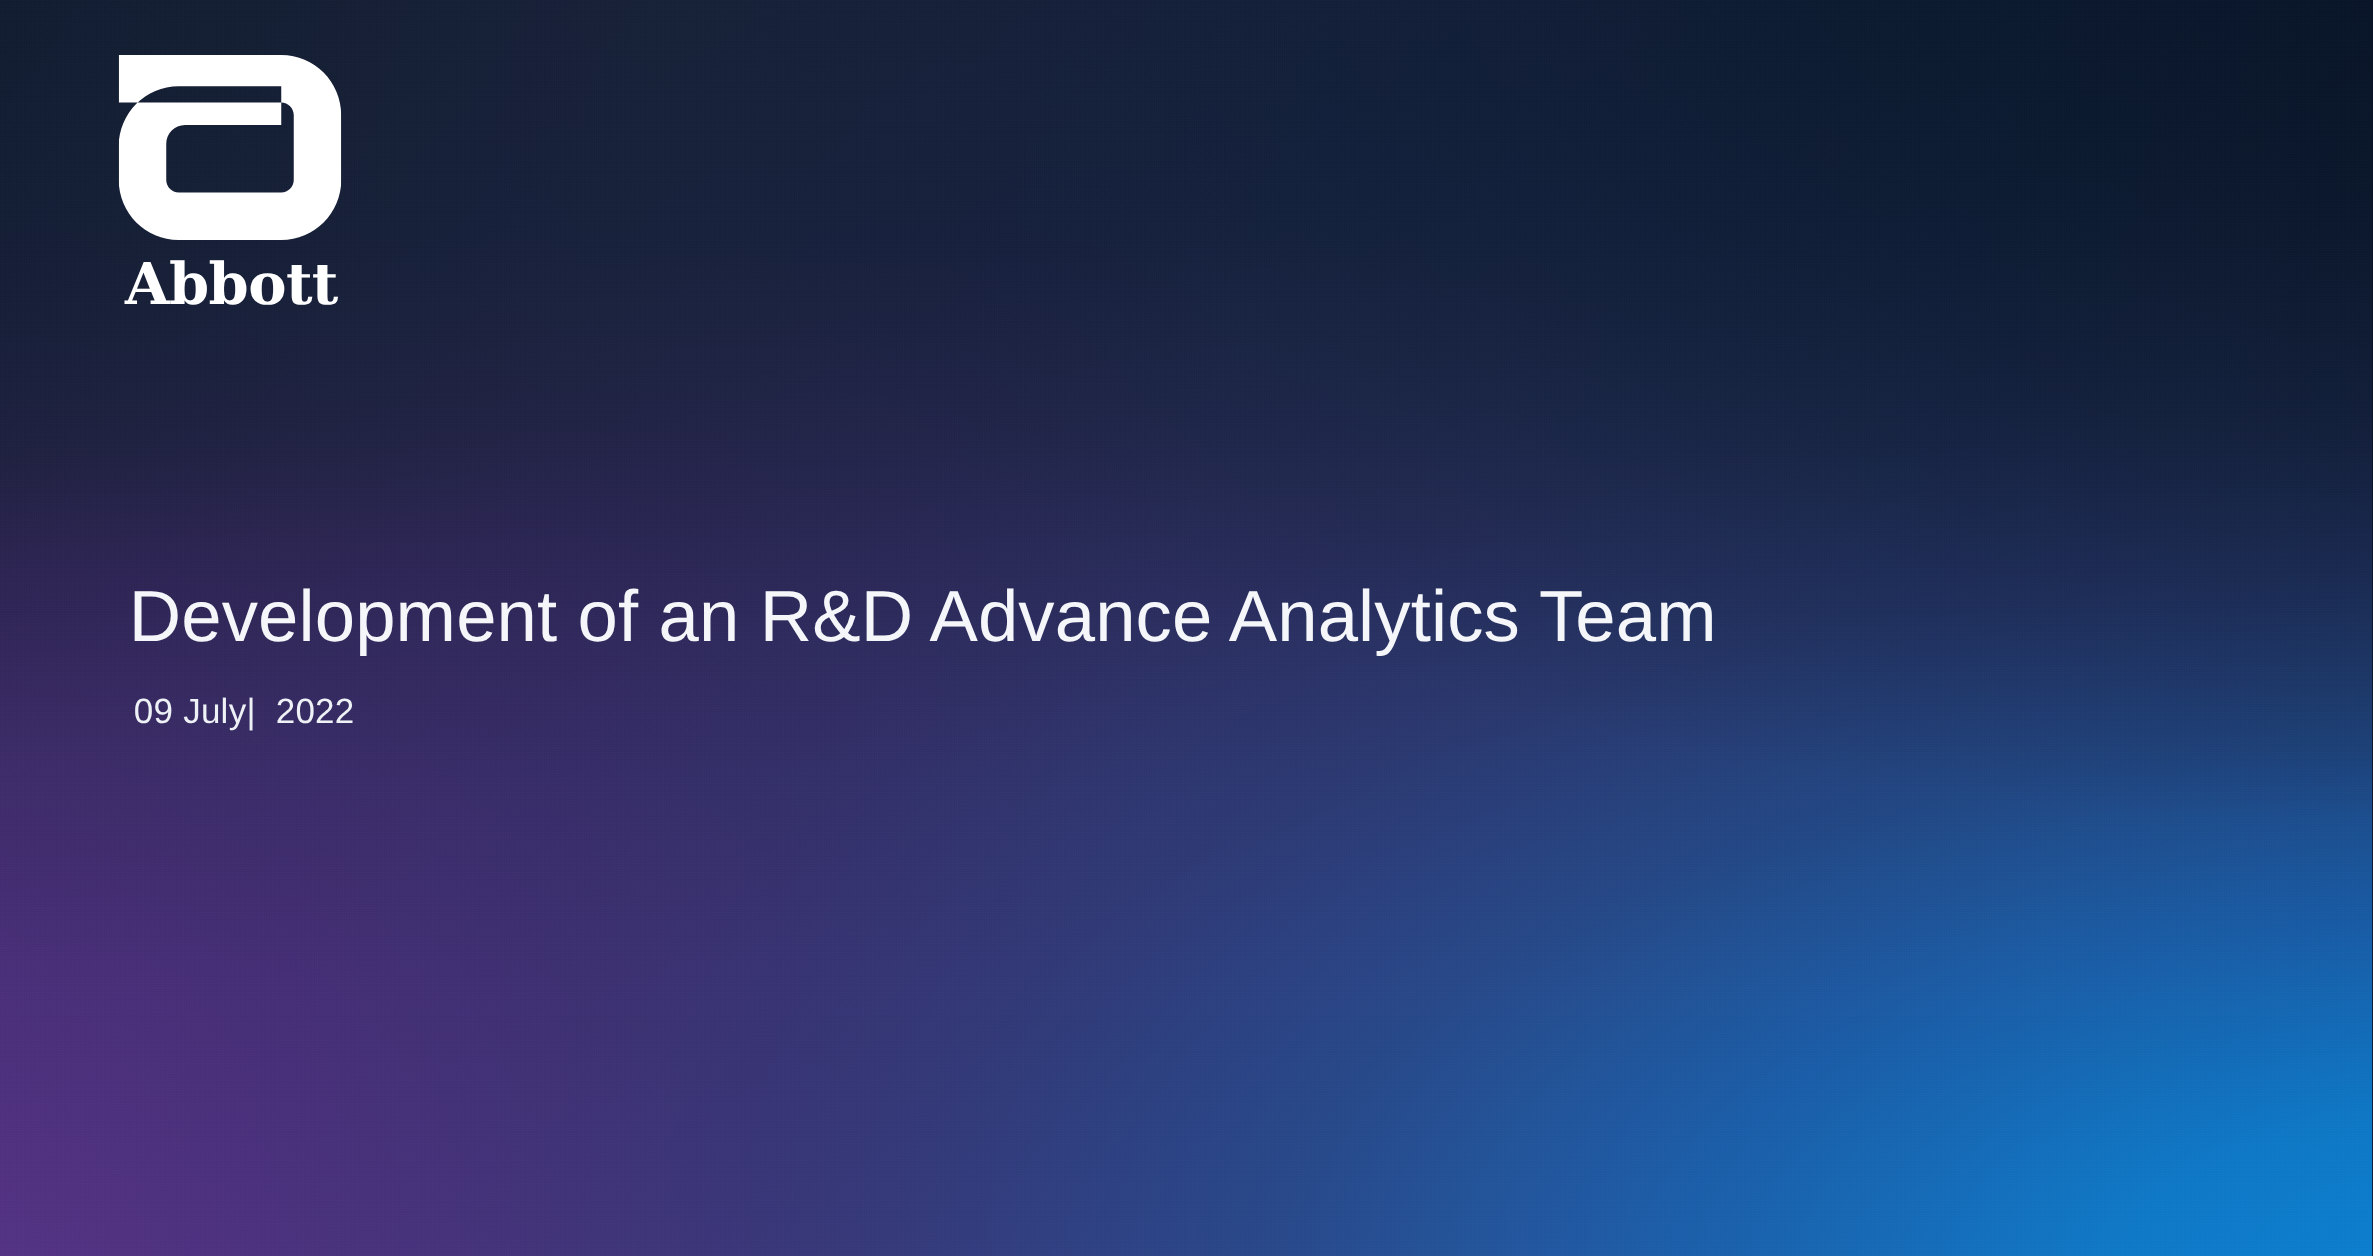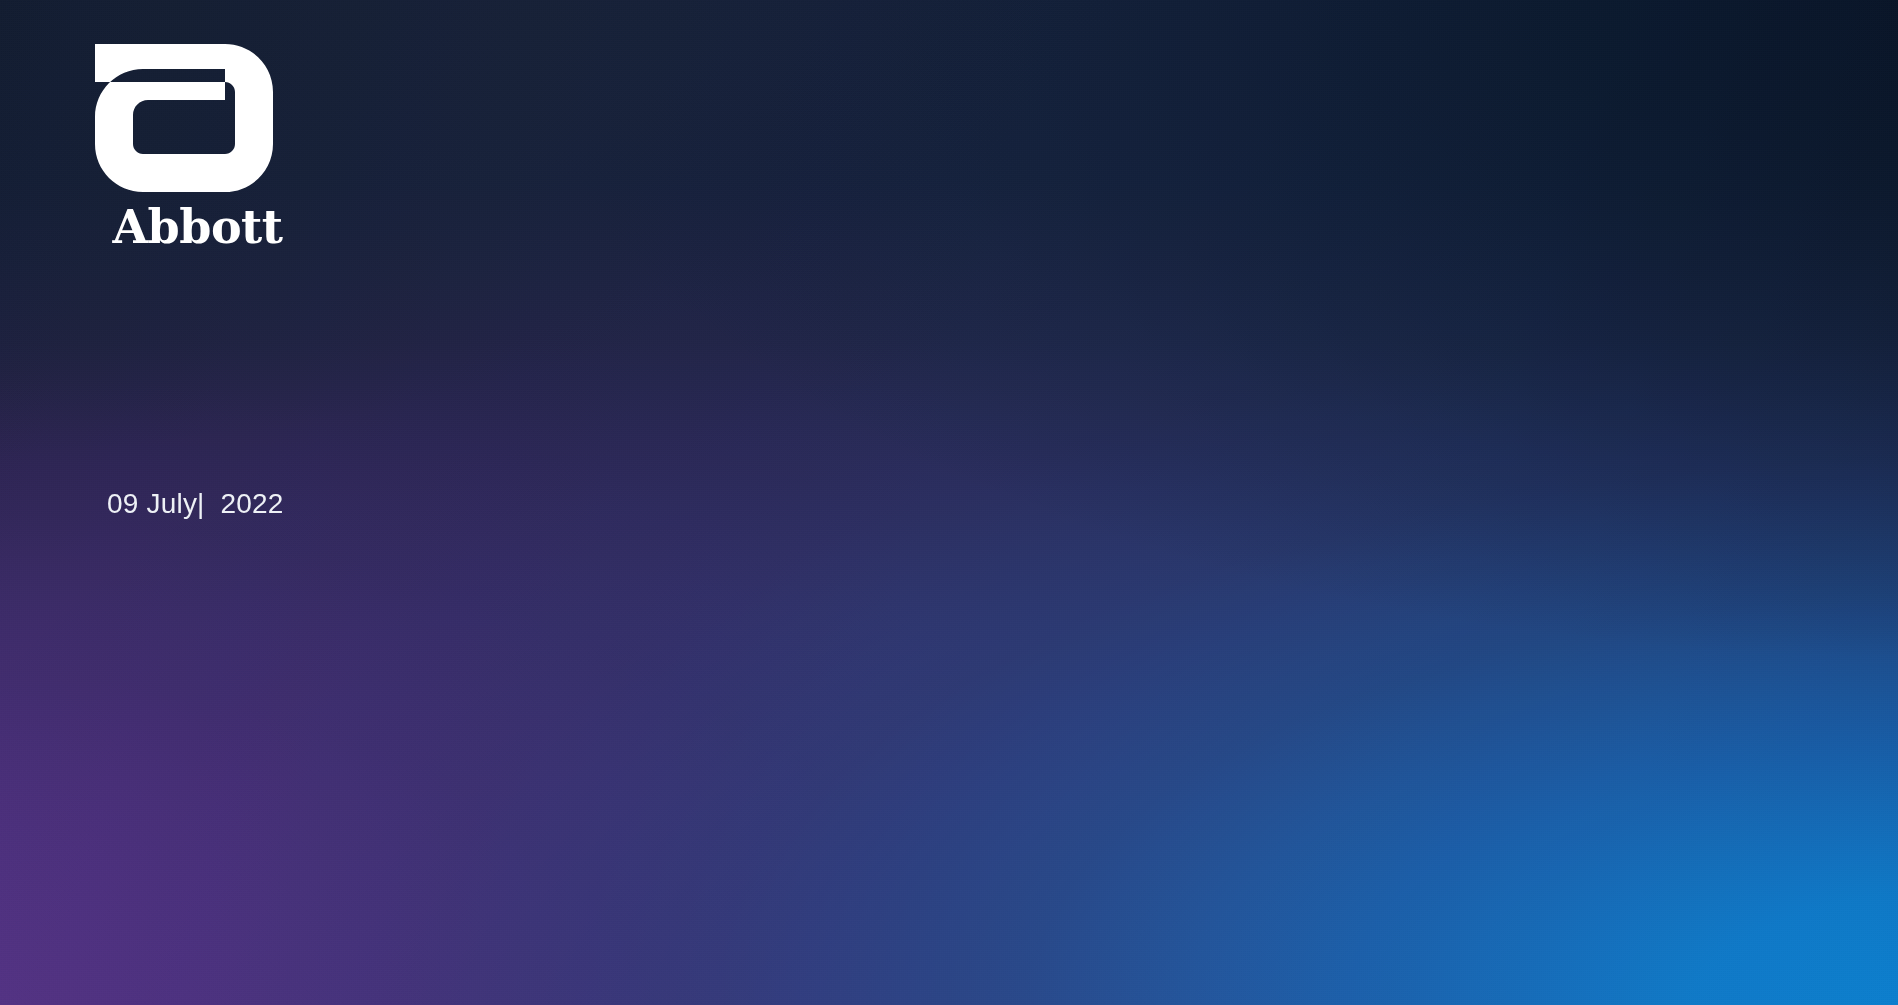--- a/index.html
+++ b/index.html
@@ -125,21 +125,20 @@
   #logo-wordmark {
     display: block;
     margin-top: 12px;
     margin-left: 5px;
     color: #ffffff;
     font-family: "DejaVu Serif", "Liberation Serif", serif;
     font-weight: 700;
     font-size: 46px;
     line-height: 1;
     letter-spacing: -0.5px;
-    text-align: center;
   }
 
   
   #title-block {
     position: absolute;
     left: 103px;
     top: 462px;
     width: 1700px;
   }
   #slide-title {
@@ -198,16 +197,17 @@
         C 135.5,110 140,105.5 140,100
         L 140,48
         C 140,42.5 135.5,38 130,38
         L 0,38
         Z"></path>
     </svg>
     <div id="logo-wordmark">Abbott</div>
   </div>
 
   <div id="title-block">
+    <h1 id="slide-title">Development of an R&amp;D Advance Analytics Team</h1>
     <div id="slide-date">09 July|  2022</div>
   </div>
 
 </div>
 
 </body></html>

